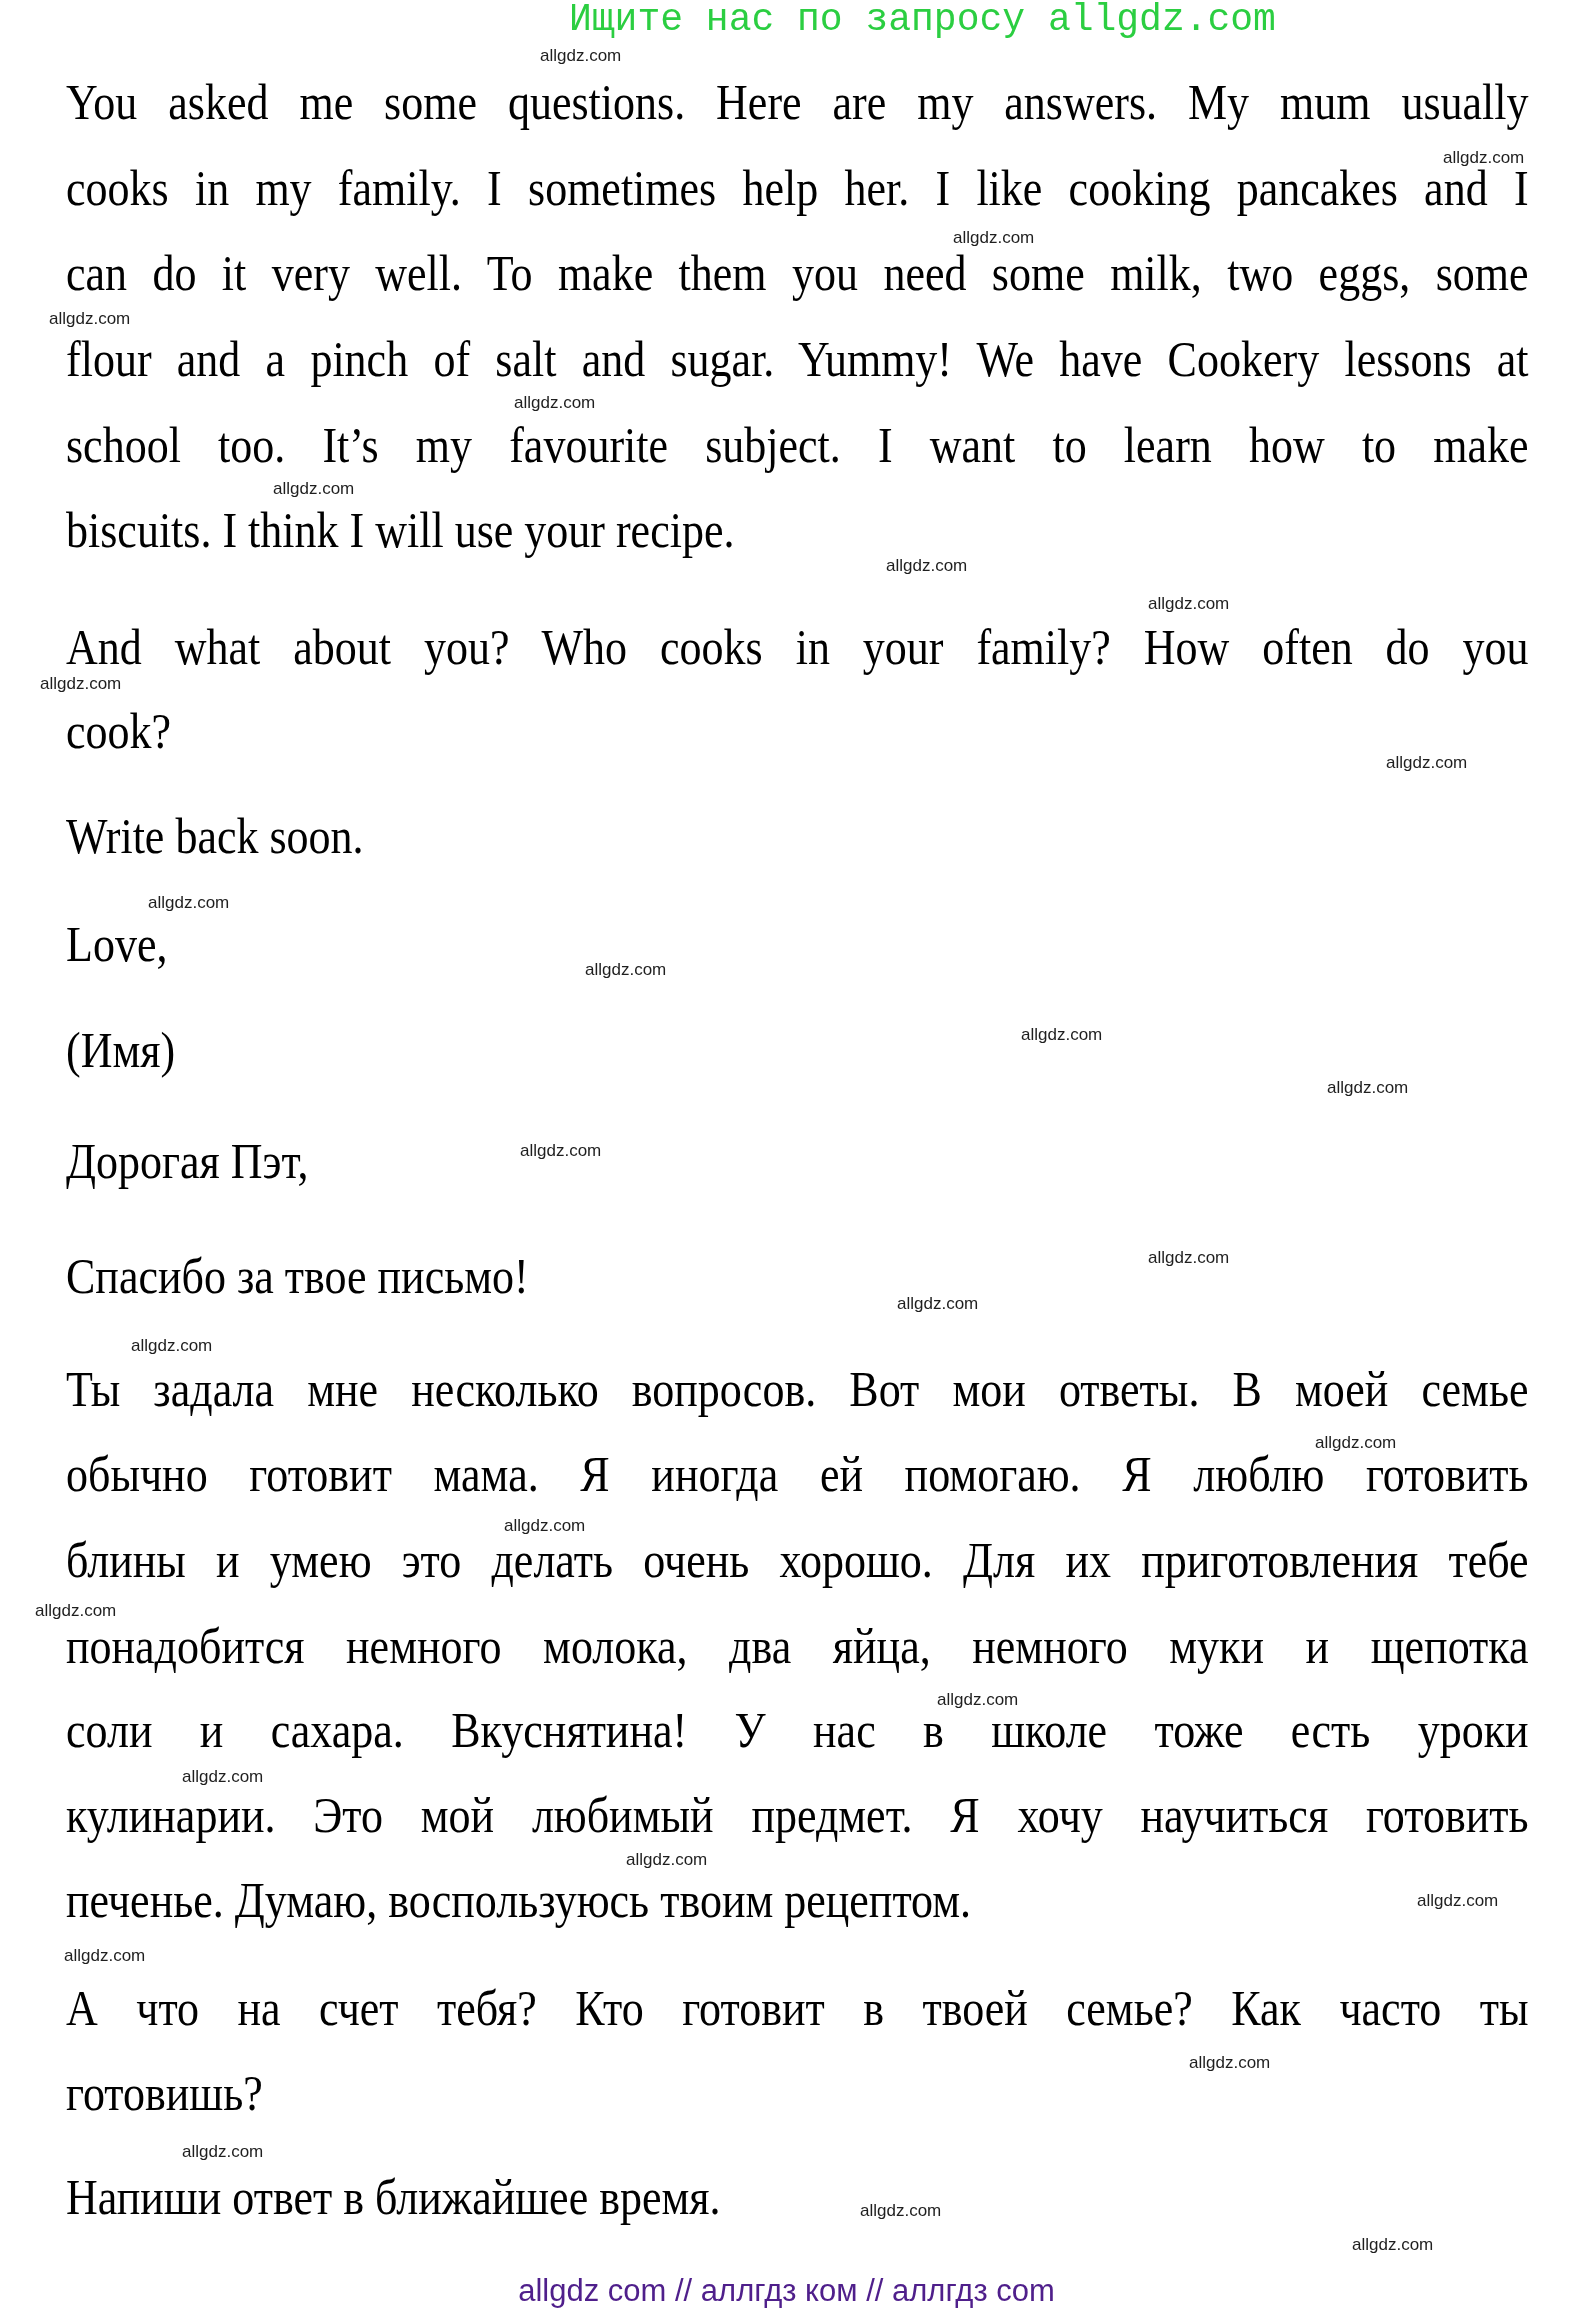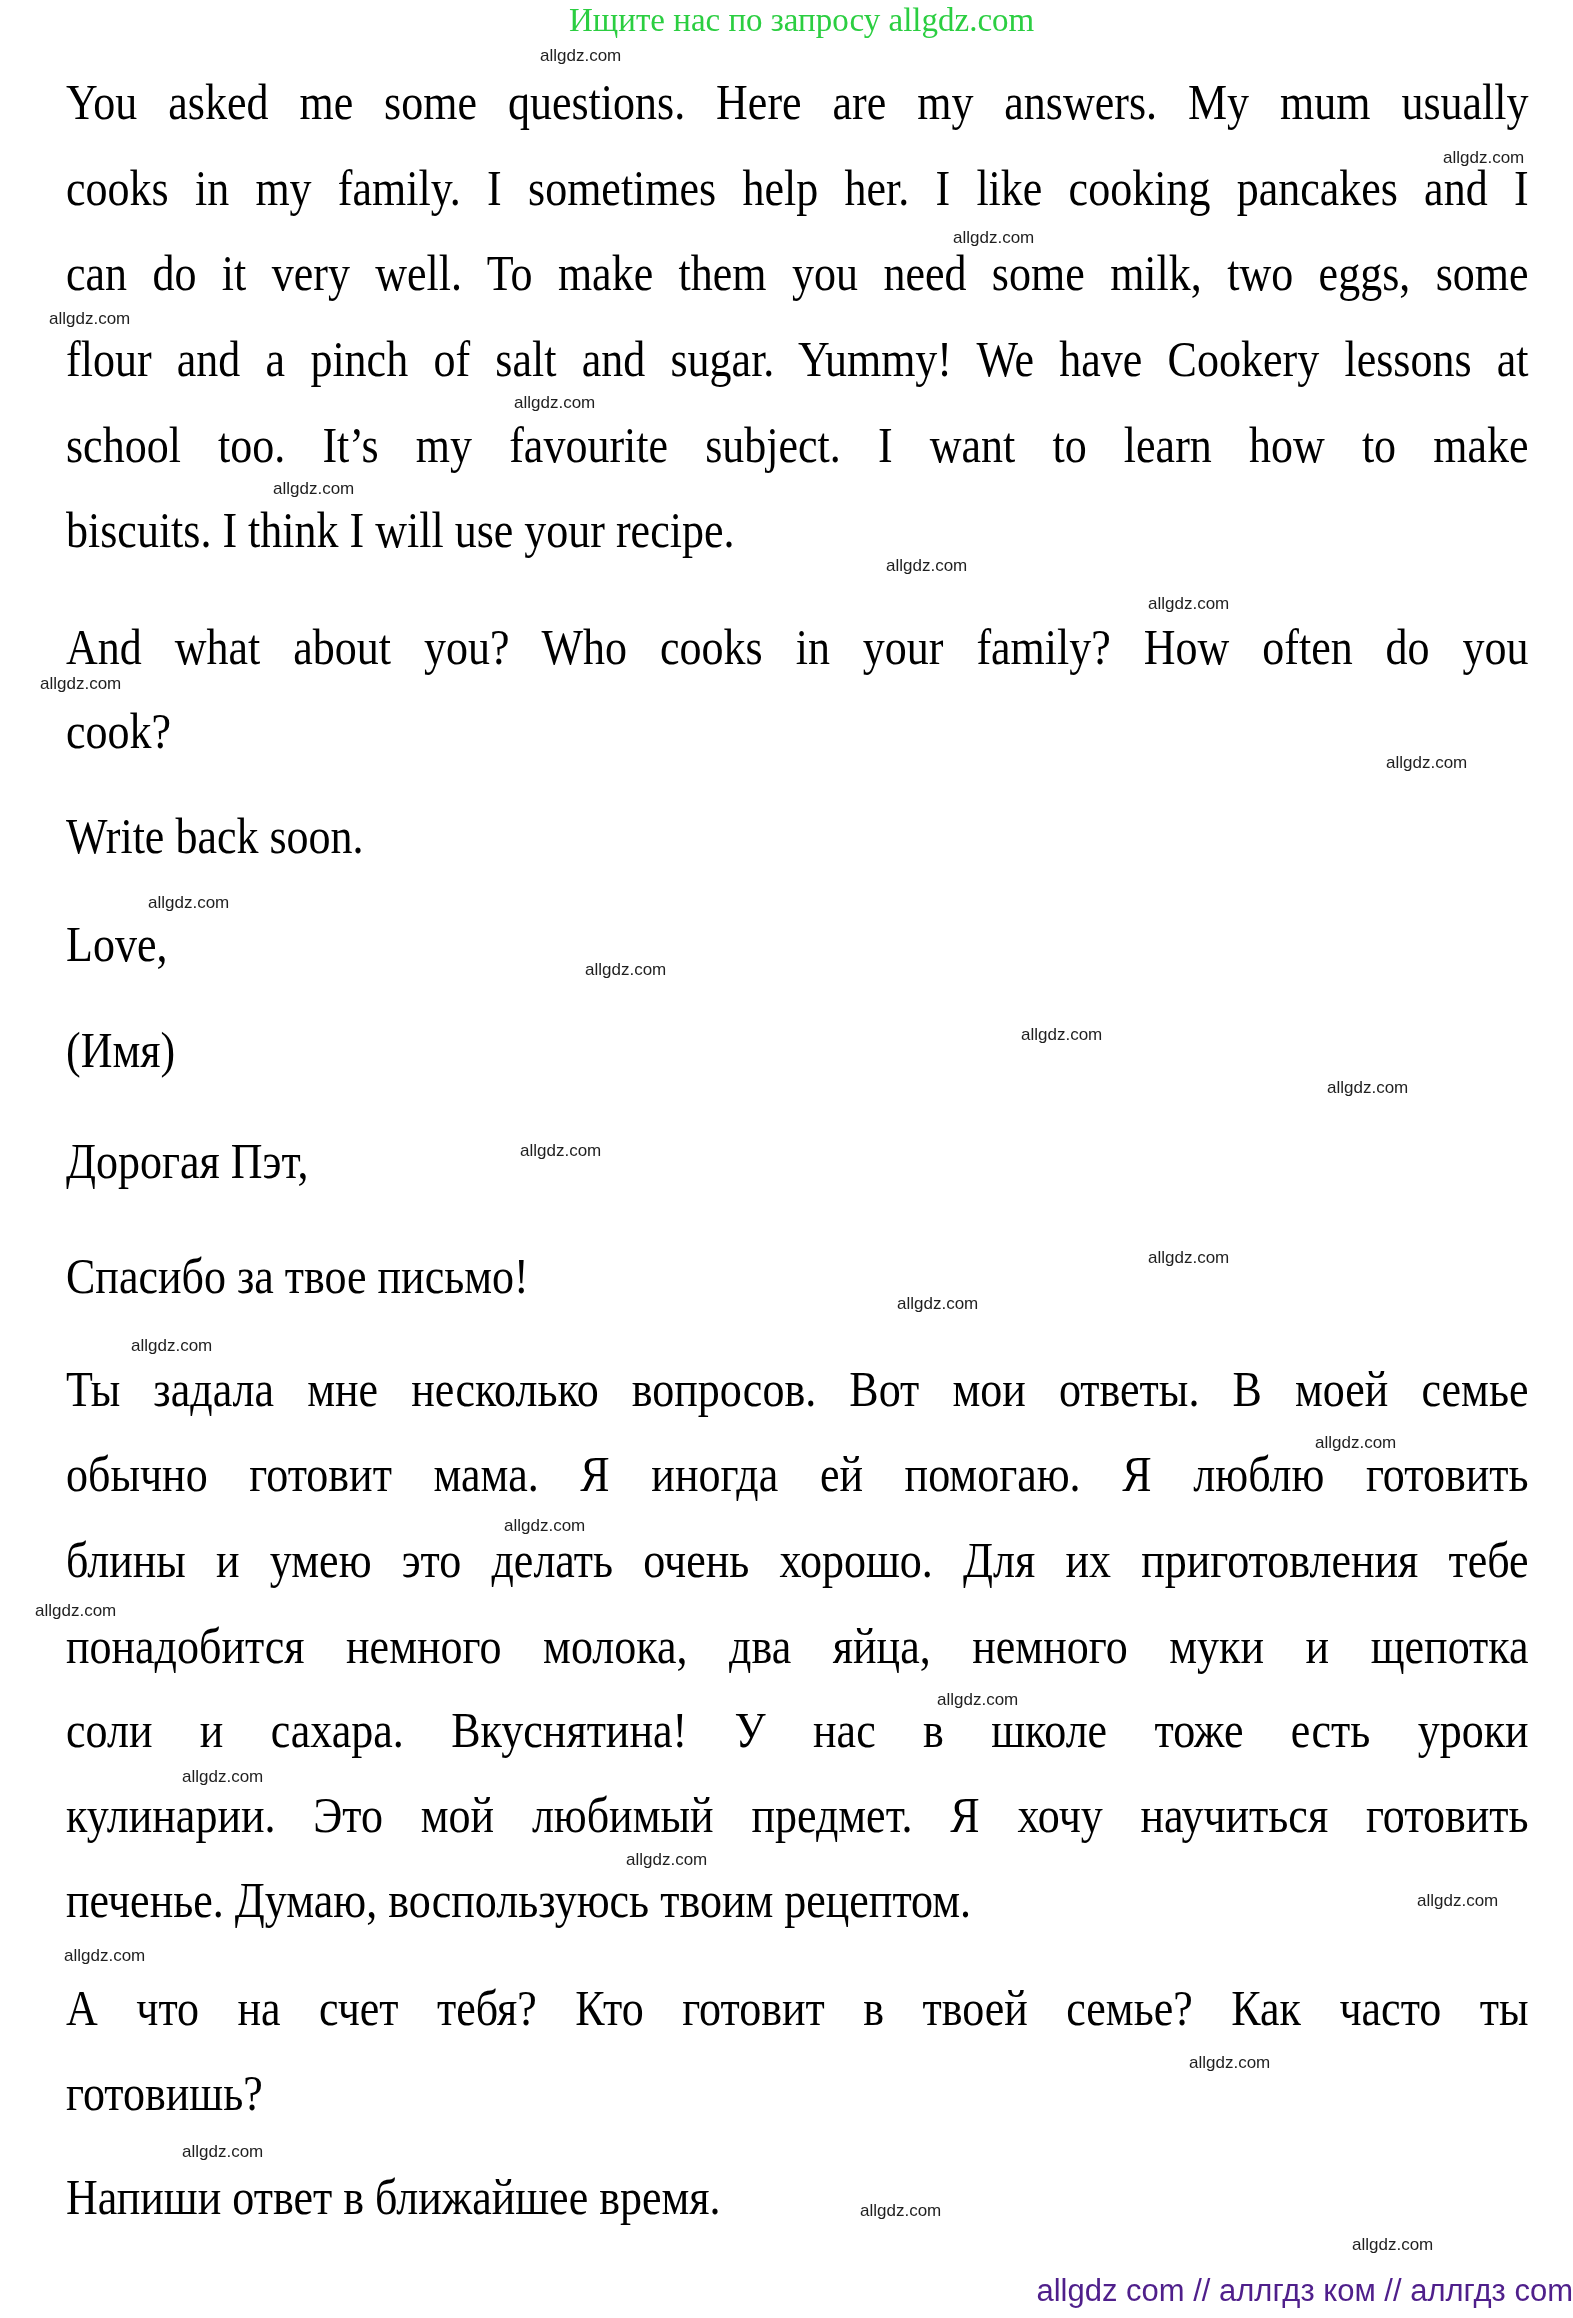--- a/index.html
+++ b/index.html
@@ -7,22 +7,22 @@
   .page {
     position:relative;
     width:1573px; height:2319px;
     background:#ffffff;
     overflow:hidden;
     font-family:"Liberation Serif", serif;
   }
   .promo {
     position:absolute;
     left:569px; top:4.4px;
-    font-family:Liberation Serif, serif;
-    font-size:33px;
+    font-family:Liberation Mono, monospace;
+    font-size:38px;
     line-height:32.5px;
     white-space:nowrap;
   }
   .wm {
     position:absolute;
     font-family:"Liberation Sans", sans-serif;
     font-size:17px;
     line-height:25px;
     white-space:nowrap;
   }
@@ -37,21 +37,21 @@
     text-align:left;
   }
   .line.j {
     text-align:justify;
     text-align-last:justify;
   }
   .footer {
     position:absolute;
     left:0; top:2274px;
     width:100%;
-    text-align:right;
+    text-align:center;
     font-family:"Liberation Sans", sans-serif;
     font-size:31px;
     line-height:34px;
   }
 </style>
 </head>
 <body>
 
 <div class="page" style="background: rgb(255, 255, 255);">
   <div class="promo" style="color: rgb(43, 206, 65);">Ищите нас по запросу allgdz.com</div>

